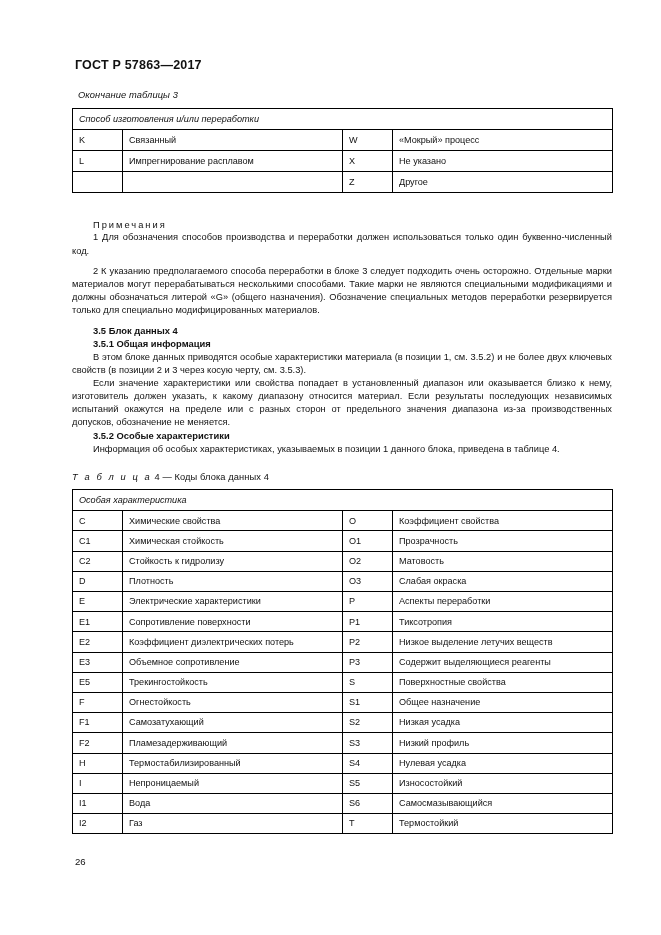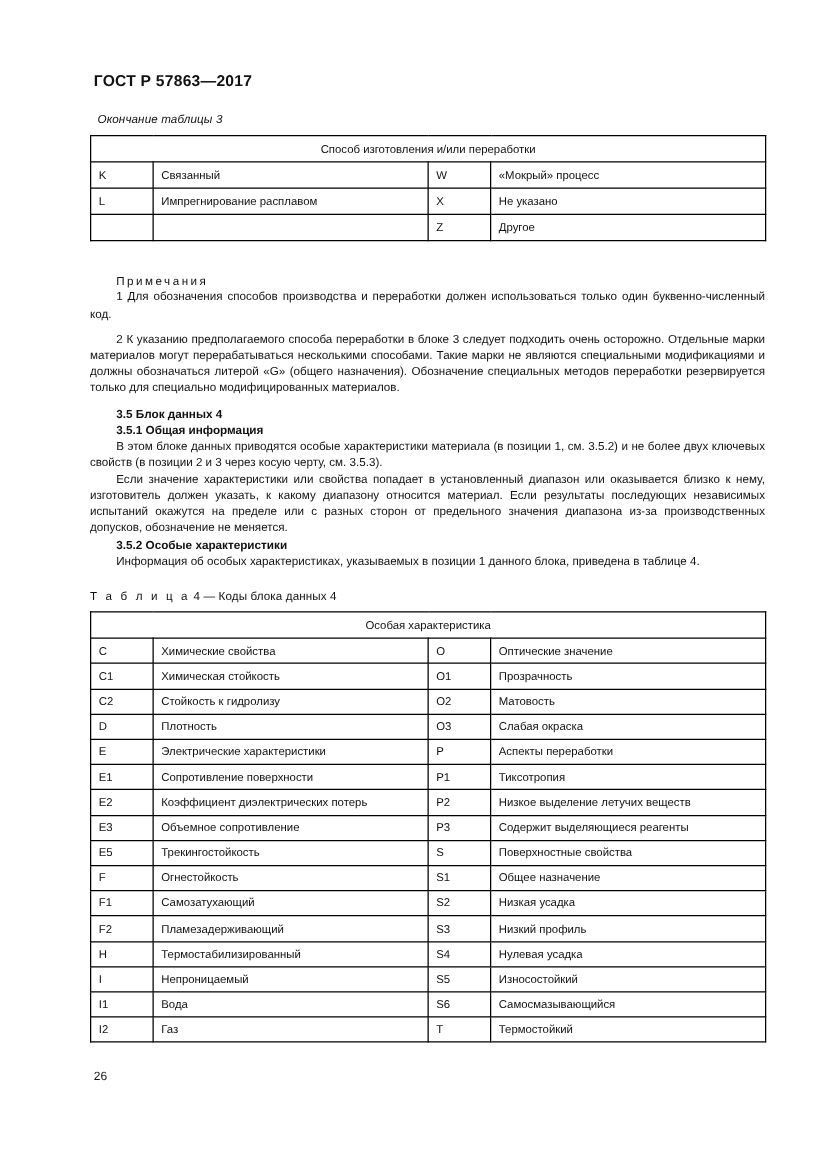--- a/index.html
+++ b/index.html
@@ -46,42 +46,44 @@
     letter-spacing: 0.1px;
   }
   .caption-spaced {
     font-size: 9.3px;
     font-style: normal;
     margin: 0 0 7px 0;
     letter-spacing: 0.1px;
   }
   .caption-spaced .sp {
     letter-spacing: 2.1px;
+    font-style: italic;
   }
 
   
   table.gost {
     border-collapse: collapse;
     width: 540px;
     table-layout: fixed;
     font-size: 9.1px;
   }
   table.gost td, table.gost th {
     border: 1px solid #000000;
     padding: 3px 6px;
     text-align: left;
     vertical-align: middle;
     font-weight: normal;
     line-height: 1.15;
   }
   table.gost th.hdr {
-    text-align: center;
+    text-align: left;
     padding: 5px 6px;
     font-size: 9.1px;
     border-bottom: 1px solid #000;
+    font-style: italic;
   }
   
   .col-code   { width: 50px; }
   .col-desc   { width: 220px; }
   .col-code2  { width: 50px; }
   .col-desc2  { width: 220px; }
 
   table.gost tbody tr { height: 20px; }
   table.t3 tbody tr { height: 21px; }
   table.t4 tbody tr { height: 20.2px; }
@@ -196,21 +198,21 @@
       <thead>
         <tr>
           <th class="hdr" colspan="4">Особая характеристика</th>
         </tr>
       </thead>
       <tbody>
           <tr>
             <td>C</td>
             <td>Химические свойства</td>
             <td>O</td>
-            <td>Оптические значение</td>
+            <td>Коэффициент свойства</td>
           </tr>
           <tr>
             <td>C1</td>
             <td>Химическая стойкость</td>
             <td>O1</td>
             <td>Прозрачность</td>
           </tr>
           <tr>
             <td>C2</td>
             <td>Стойкость к гидролизу</td>

